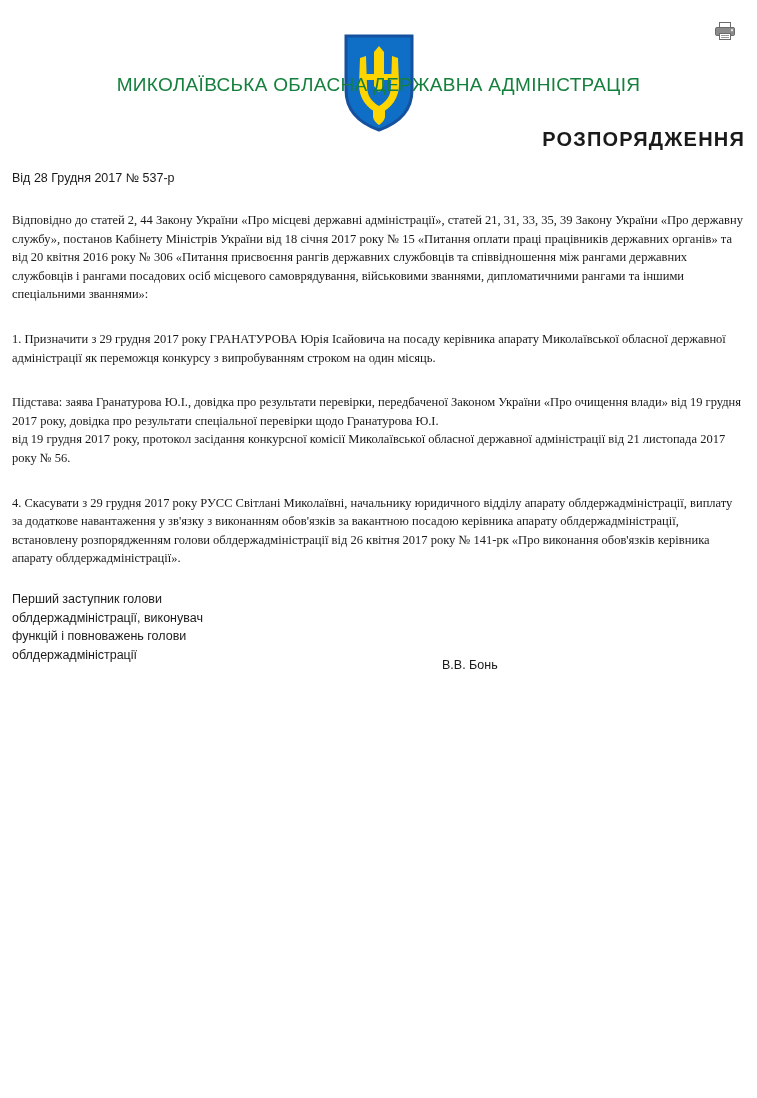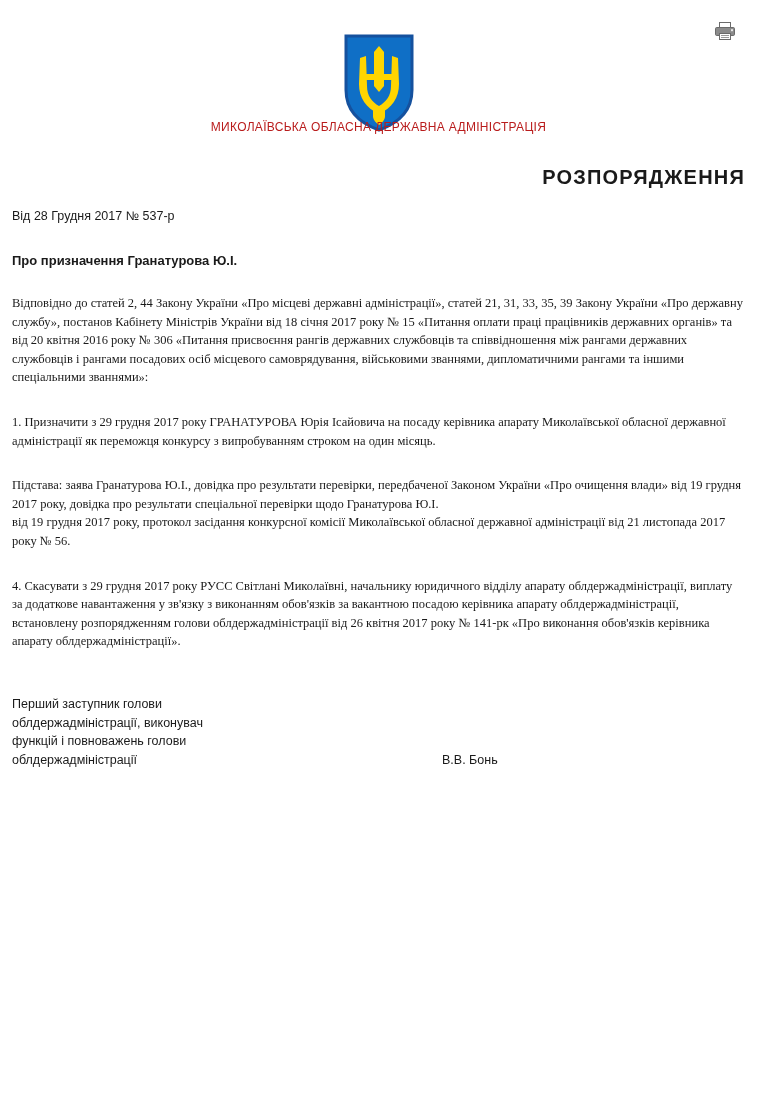--- a/index.html
+++ b/index.html
@@ -55,25 +55,25 @@
   }
 
   .content {
     position: absolute;
     top: 0;
     left: 12px;
     width: 733px;
   }
 
   .org-title {
-    margin-top: 120px;
+    margin-top: 74px;
     text-align: center;
-    font-size: 12px;
+    font-size: 19px;
     letter-spacing: 0.3px;
-    color: #b91c1c;
+    color: #15803d;
   }
   .doc-type {
     margin-top: 32px;
     text-align: right;
     font-size: 20px;
     font-weight: bold;
     letter-spacing: 1.2px;
     color: #1a1a1a;
   }
   .doc-meta {
@@ -89,30 +89,30 @@
   }
   .body-block {
     margin-top: 26px;
     font-size: 12.5px;
     line-height: 18.6px;
     text-align: left;
     color: #1a1a1a;
     font-family: Liberation Serif, serif;
   }
   .sign-block {
-    margin-top: 44px;
+    margin-top: 22px;
     font-size: 12.5px;
     line-height: 18.6px;
     position: relative;
     padding-bottom: 30px;
   }
   .sign-name {
     position: absolute;
     left: 430px;
-    bottom: 30px;
+    bottom: 20px;
     font-size: 12.5px;
   }
 </style>
 </head>
 <body>
 
 <div class="page">
 
   <div class="toolbar">
     <div class="print-btn" title="print">
@@ -144,21 +144,20 @@
   </div>
 
   <div class="content">
 
     <div class="org-title">МИКОЛАЇВСЬКА ОБЛАСНА ДЕРЖАВНА АДМІНІСТРАЦІЯ</div>
 
     <div class="doc-type">РОЗПОРЯДЖЕННЯ</div>
 
     <div class="doc-meta">Від 28 Грудня 2017 № 537-р</div>
 
-    <div class="doc-subject">Про призначення Гранатурова Ю.І.</div>
 
     <div class="body-block"> Відповідно до статей 2, 44 Закону України «Про місцеві державні адміністрації», статей 21, 31, 33, 35, 39 Закону України «Про державну службу», постанов Кабінету Міністрів України від 18 січня 2017 року № 15 «Питання оплати праці працівників державних органів» та від 20 квітня 2016 року № 306 «Питання присвоєння рангів державних службовців та співвідношення між рангами державних службовців і рангами посадових осіб місцевого самоврядування, військовими званнями, дипломатичними рангами та іншими спеціальними званнями»:</div>
 
     <div class="body-block">1. Призначити з 29 грудня 2017 року ГРАНАТУРОВА Юрія Ісайовича на посаду керівника апарату Миколаївської обласної державної адміністрації як переможця конкурсу з випробуванням строком на один місяць.</div>
 
 
     <div class="body-block" style="white-space: pre-line;">Підстава: заява Гранатурова Ю.І., довідка про результати перевірки, передбаченої Законом України «Про очищення влади» від 19 грудня 2017 року, довідка про результати спеціальної перевірки щодо Гранатурова Ю.І.
 від 19 грудня 2017 року, протокол засідання конкурсної комісії Миколаївської обласної державної адміністрації від 21 листопада 2017 року № 56.</div>
 
 

